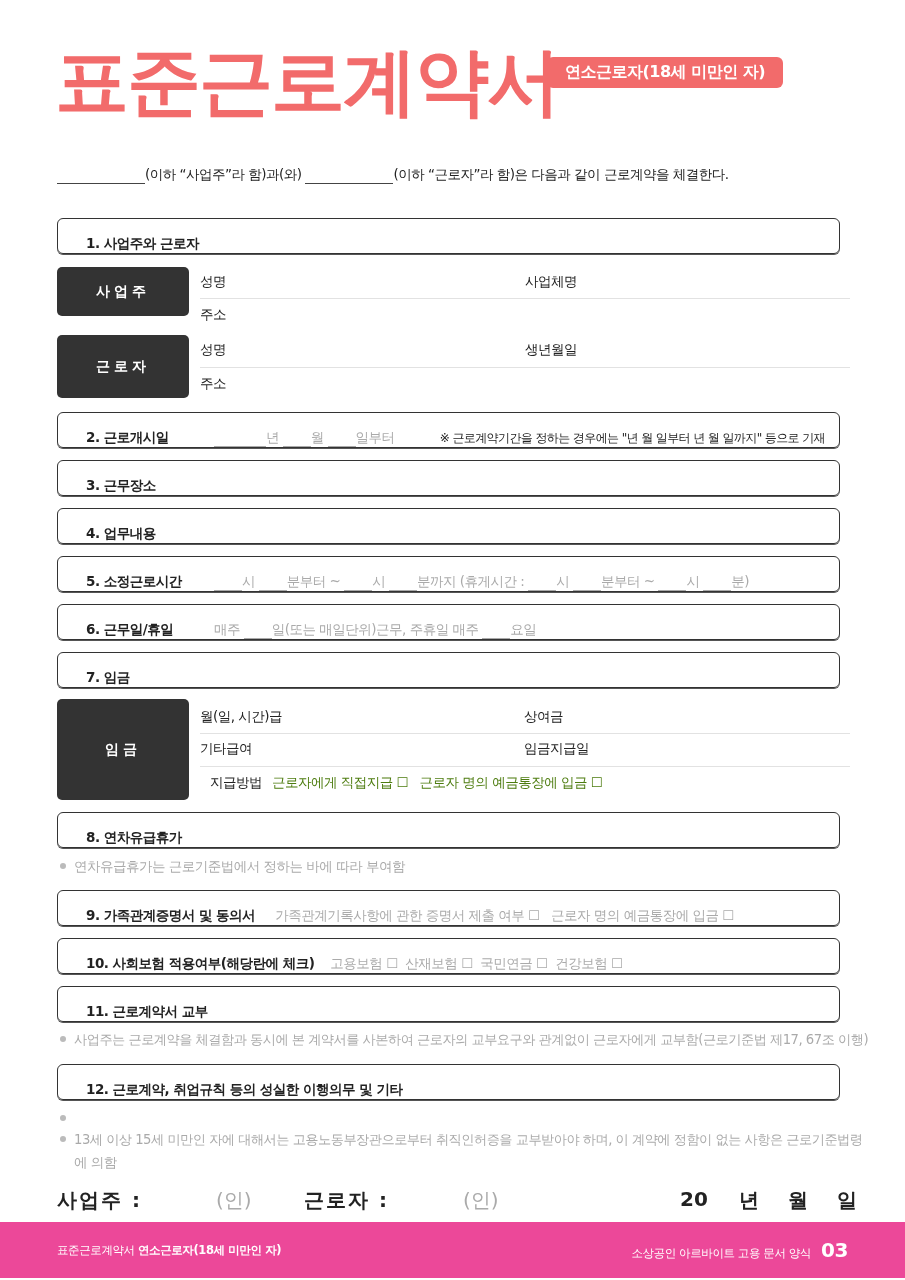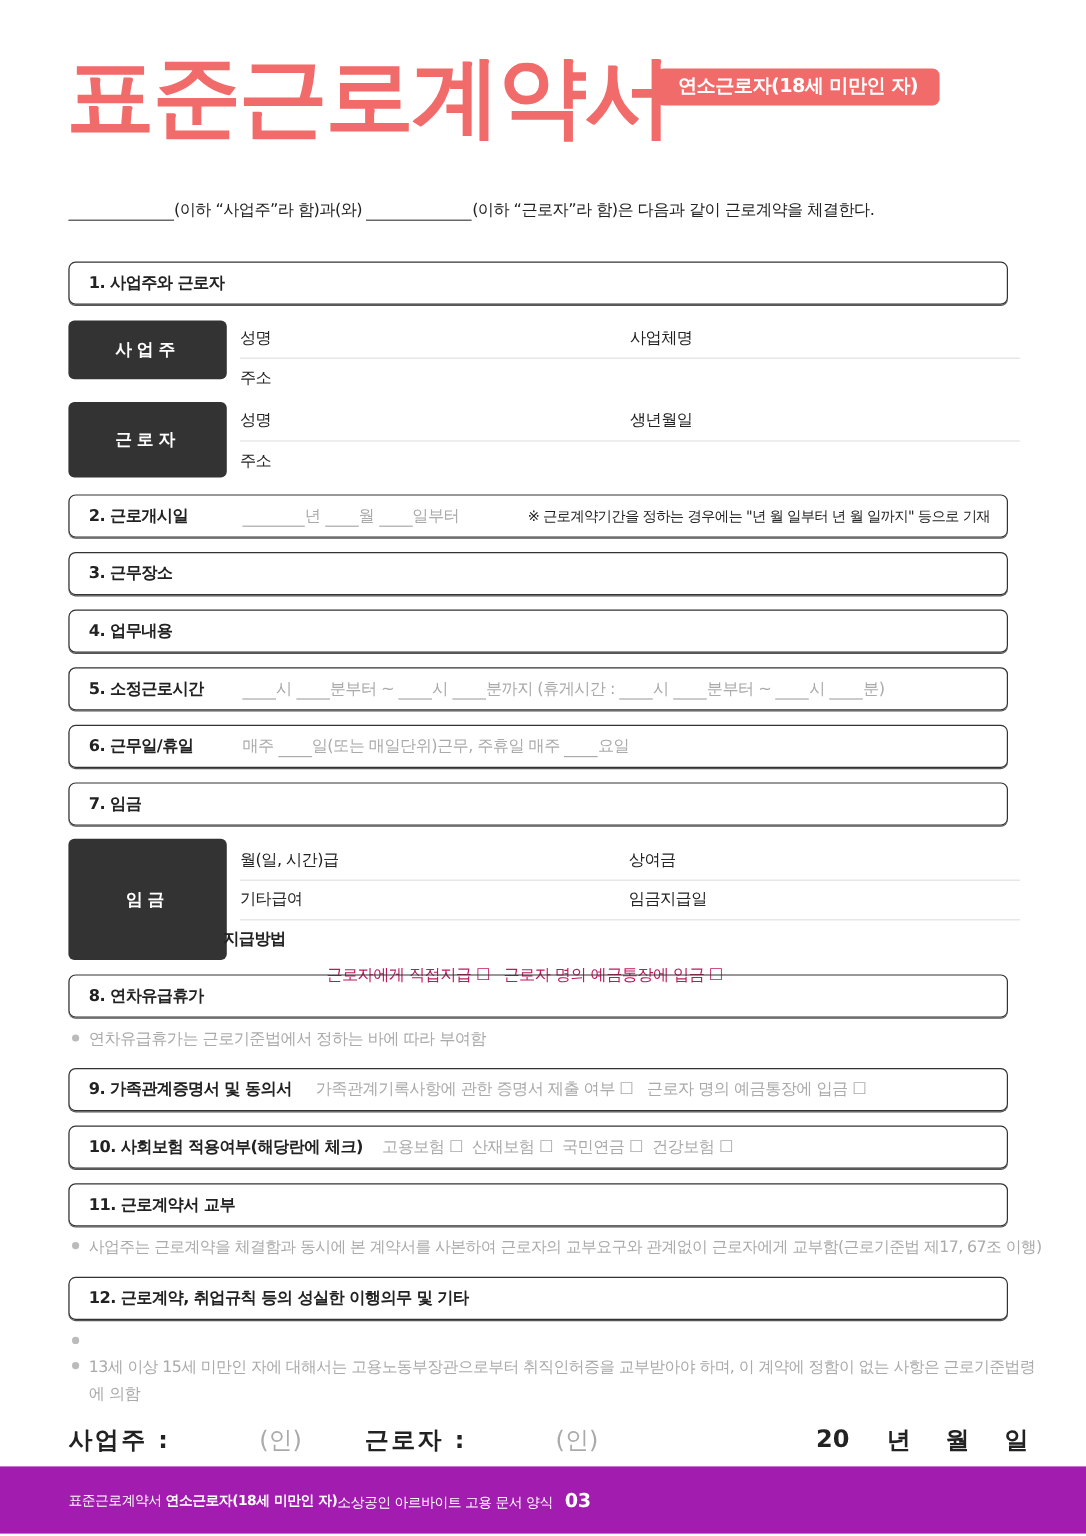--- a/index.html
+++ b/index.html
@@ -6,40 +6,40 @@
   html, body { width: 905px; height: 1280px; background: #ffffff; overflow: hidden; }
   body { font-family: "DejaVu Sans", "Liberation Sans", sans-serif; color: #222; position: relative; }
 
   .title { position: absolute; left: 55px; top: 44px; font-size: 74px; font-weight: 900; color: #f26b6b; letter-spacing: -2px; line-height: 1; }
   .badge { position: absolute; left: 547px; top: 57px; width: 236px; height: 31px; background: #f26b6b; color: #fff; border-radius: 6px; font-size: 16px; font-weight: bold; display: flex; align-items: center; justify-content: center; letter-spacing: -0.5px; }
 
   .intro { position: absolute; left: 57px; top: 166px; font-size: 13.5px; color: #222; letter-spacing: -0.5px; white-space: nowrap; }
   .blank { display: inline-block; border-bottom: 1px solid #444; vertical-align: bottom; height: 14px; }
   .blank-gray { display: inline-block; border-bottom: 1px solid #aaa; vertical-align: bottom; height: 13px; }
 
-  .sec { position: absolute; left: 57px; width: 783px; height: 36px; border: 1.3px solid #333; border-radius: 6px; display: flex; align-items: center; padding-left: 16px; font-size: 13.5px; white-space: nowrap; box-shadow: 0 1px 0 #555; }
+  .sec { position: absolute; left: 57px; width: 783px; height: 36px; border: 1.3px solid #333; border-radius: 6px; display: flex; align-items: flex-end; padding-left: 28px; font-size: 13.5px; white-space: nowrap; box-shadow: 0 1px 0 #555; }
   .sec .lbl { font-weight: bold; color: #222; letter-spacing: -0.5px; }
   .sec .gray { color: #aaa; letter-spacing: -0.5px; }
   .sec .note { position: absolute; right: 14px; font-size: 12px; color: #222; letter-spacing: -0.6px; }
 
   .darkbox { position: absolute; left: 57px; width: 132px; background: #333333; color: #fff; border-radius: 5px; display: flex; align-items: center; justify-content: center; font-size: 14px; font-weight: bold; letter-spacing: 4px; }
 
   .row-label { position: absolute; font-size: 13.5px; color: #222; letter-spacing: -0.5px; }
   .row-line { position: absolute; left: 200px; width: 650px; height: 1px; background: #e2e2e2; }
 
   .bullet { position: absolute; left: 60px; font-size: 13.5px; color: #aaa; letter-spacing: -0.5px; line-height: 22px; }
   .bullet .dot { display: inline-block; width: 6px; height: 6px; border-radius: 50%; background: #bbb; margin-right: 8px; vertical-align: middle; position: relative; top: -1px; }
 
   .sign { position: absolute; top: 1187px; font-size: 20px; white-space: nowrap; }
   .sign.b { font-weight: bold; color: #222; letter-spacing: 2px; }
   .sign.g { color: #aaa; }
 
-  .footer { position: absolute; left: 0; top: 1222px; width: 905px; height: 56px; background: #a21caf; color: #fff; font-size: 11.5px; display: flex; align-items: center; padding: 0 57px; letter-spacing: -0.4px; }
+  .footer { position: absolute; left: 0; top: 1222px; width: 905px; height: 56px; background: #ec4899; color: #fff; font-size: 11.5px; display: flex; align-items: center; justify-content: space-between; padding: 0 57px; letter-spacing: -0.4px; }
   .footer b { font-weight: bold; }
-  .footer .pg { font-weight: bold; font-size: 16px; margin-left: 10px; }
+  .footer .pg { font-weight: bold; font-size: 20px; margin-left: 10px; }
 </style>
 </head>
 <body>
 
 <div class="title">표준근로계약서</div>
 <div class="badge">연소근로자(18세 미만인 자)</div>
 
 <div class="intro">
   <span class="blank" style="width:88px"></span><span>(이하 “사업주”라 함)과(와) </span><span class="blank" style="width:88px"></span><span>(이하 “근로자”라 함)은 다음과 같이 근로계약을 체결한다.</span>
 </div>
@@ -105,22 +105,22 @@
   <span class="lbl">7. 임금</span>
 </div>
 
 <div class="darkbox" style="top:699px;height:101px">임금</div>
 <div class="row-label" style="left:200px;top:708px">월(일, 시간)급</div>
 <div class="row-label" style="left:524px;top:708px">상여금</div>
 <div class="row-line" style="top:733px"></div>
 <div class="row-label" style="left:200px;top:740px">기타급여</div>
 <div class="row-label" style="left:524px;top:740px">임금지급일</div>
 <div class="row-line" style="top:766px"></div>
-<div class="row-label" style="left:186px;top:774px;font-weight:bold">지급방법</div>
-<div class="row-label" style="left:272px;top:804px;color:#be185d;white-space:pre">근로자에게 직접지급 ☐   근로자 명의 예금통장에 입금 ☐</div>
+<div class="row-label" style="left:210px;top:774px;font-weight:normal">지급방법</div>
+<div class="row-label" style="left:272px;top:774px;color:#4d7c0f;white-space:pre">근로자에게 직접지급 ☐   근로자 명의 예금통장에 입금 ☐</div>
 
 <div class="sec" style="top:812px">
   <span class="lbl">8. 연차유급휴가</span>
 </div>
 <div class="bullet" style="top:855px">
   <span class="dot"></span><span>연차유급휴가는 근로기준법에서 정하는 바에 따라 부여함</span>
 </div>
 
 <div class="sec" style="top:890px">
   <span class="lbl" style="margin-right:20px">9. 가족관계증명서 및 동의서</span>

